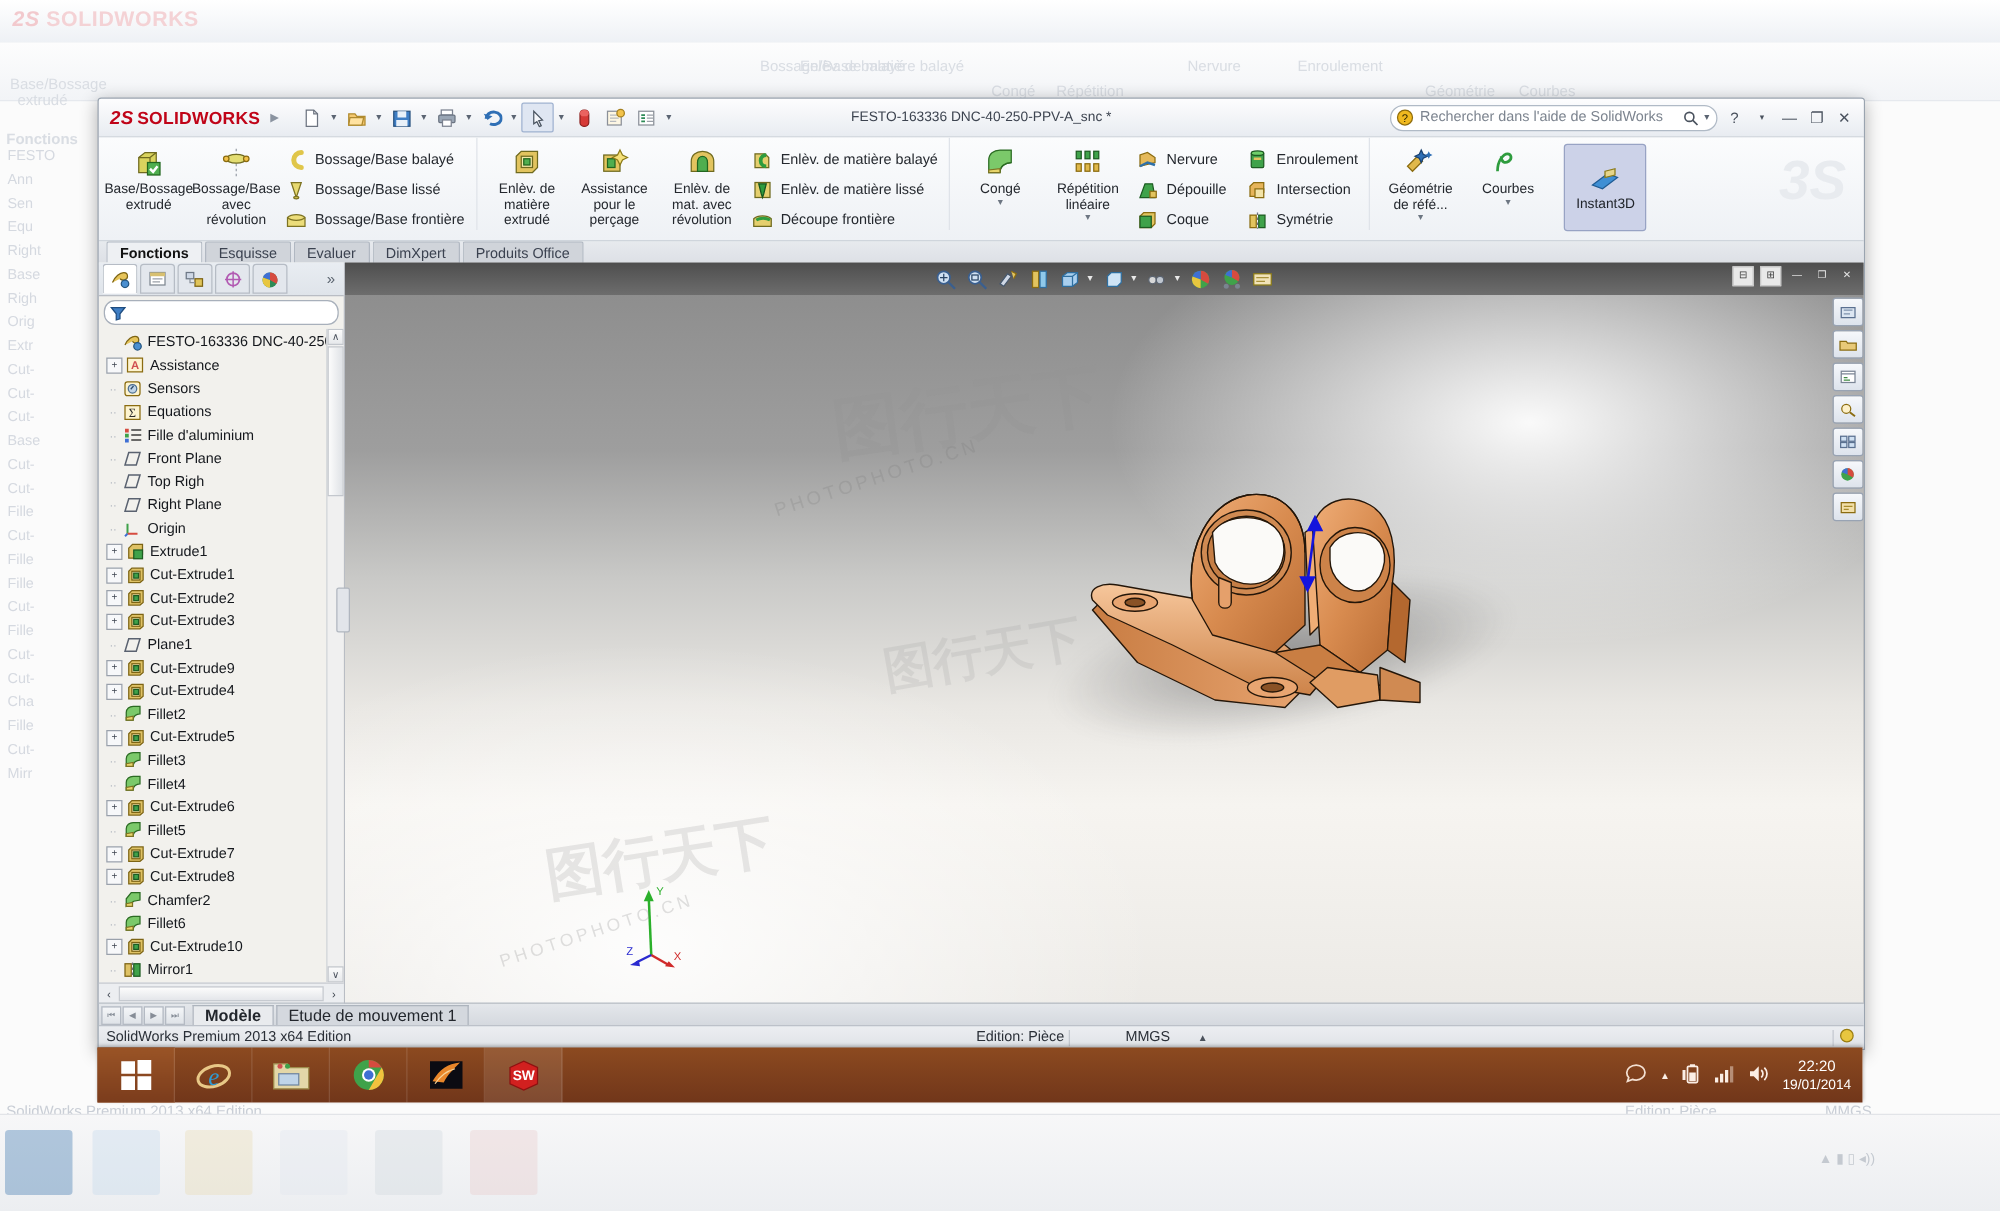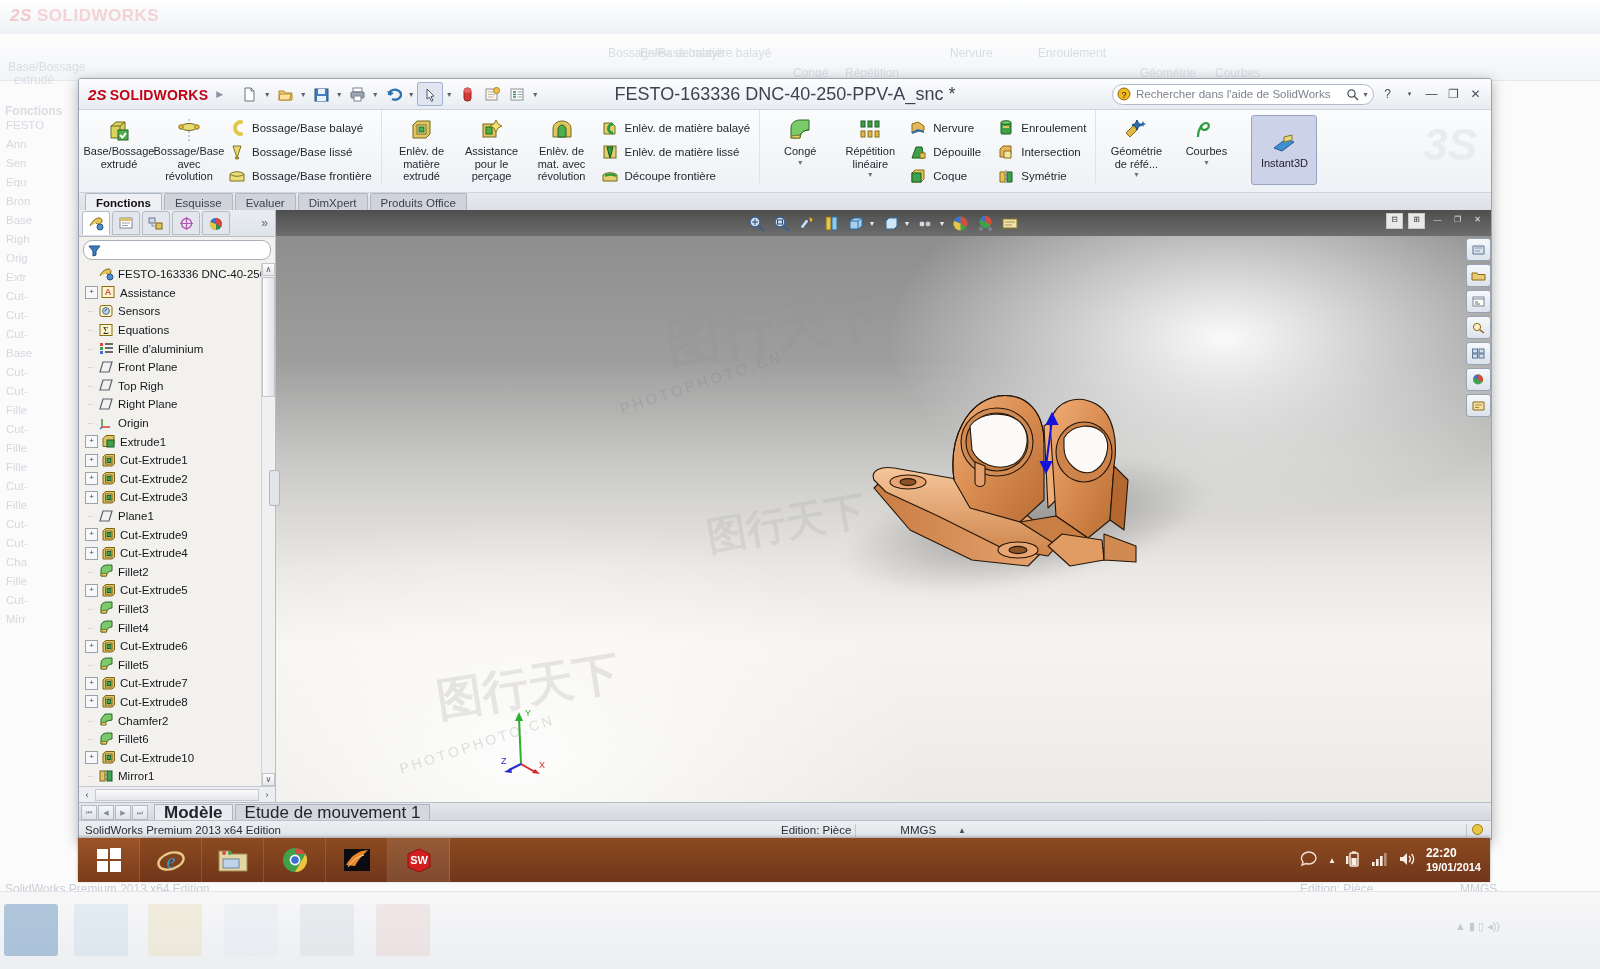--- a/index.html
+++ b/index.html
@@ -31,21 +31,21 @@
   .titlebar{height:30px;background:linear-gradient(#fdfdfe,#e8ecf1);
     border-bottom:1px solid #cdd3da;position:relative;display:flex;align-items:center;}
   .sw-logo{margin-left:9px;font-size:14px;font-weight:bold;color:#c00418;letter-spacing:.2px;white-space:nowrap;}
   .sw-logo .ds{font-style:italic;font-size:15px;margin-right:3px;}
   .sw-logo .w{color:#c00418;font-weight:bold;}
   .tri-more{margin-left:8px;color:#8a93a0;font-size:9px;}
   .qat{display:flex;align-items:center;gap:1px;margin-left:14px;}
   .qat .qbtn{width:24px;height:22px;border-radius:2px;display:flex;align-items:center;justify-content:center;}
   .qat .qbtn.sel{background:#dfe6f2;border:1px solid #9fb2d0;}
   .qat .caret{font-size:7px;color:#5b6472;width:10px;text-align:center;}
-  .win-title{position:absolute;left:0;right:0;text-align:center;font-size:18px;color:#3d4450;pointer-events:none;}
+  .win-title{position:absolute;left:0;right:0;text-align:center;font-size:11px;color:#3d4450;pointer-events:none;}
   .title-right{margin-left:auto;display:flex;align-items:center;gap:5px;padding-right:7px;}
   .help-search{width:262px;height:21px;background:#fff;border:1px solid #b0bac6;border-radius:11px;
     display:flex;align-items:center;padding:0 4px;box-sizing:border-box;}
   .help-search .ph{font-size:11.5px;color:#7c848f;margin-left:5px;flex:1;}
   .sysbtn{font-size:12px;color:#4a525e;width:17px;text-align:center;cursor:default;}
   
   .ribbon{height:82px;background:linear-gradient(#fbfcfd,#eef1f5);border-bottom:1px solid #cfd5dc;
     display:flex;align-items:stretch;position:relative;overflow:hidden;}
   .rgroup{display:flex;align-items:flex-start;padding:4px 5px 0 5px;border-right:1px solid #dfe3e9;height:74px;box-sizing:border-box;}
   .rgroup.nosep{border-right:none;}
@@ -113,36 +113,36 @@
   .part{position:absolute;left:576px;top:134px;width:300px;height:220px;}
   .triad{position:absolute;left:225px;top:470px;width:40px;height:60px;}
   .rightpane{position:absolute;right:0;top:26px;width:26px;bottom:0;background:rgba(255,255,255,0);z-index:6;}
   .rp-btn{width:23px;height:21px;margin:2px auto 3px auto;background:linear-gradient(#f6f8fb,#dde3ec);
     border:1px solid #98a3b3;border-radius:3px;display:flex;align-items:center;justify-content:center;}
   
   .modelbar{position:absolute;left:0;bottom:18px;height:18px;right:0;background:linear-gradient(#e4e7eb,#d4d8de);
     border-top:1px solid #b7bdc5;display:flex;align-items:center;padding-left:2px;}
   .nav-b{width:16px;height:15px;background:linear-gradient(#f4f6f8,#dfe3e8);border:1px solid #b4bac3;
     font-size:7px;text-align:center;line-height:13px;color:#868d97;margin-right:1px;box-sizing:border-box;}
-  .mtab{height:16px;line-height:16px;padding:0 9px;font-size:17px;border:1px solid #adb4bd;border-bottom:none;
+  .mtab{height:16px;line-height:16px;padding:0 9px;font-size:13px;border:1px solid #adb4bd;border-bottom:none;
     background:#d4d8de;margin-right:2px;color:#22262c;text-align:center;}
   .mtab.active{background:#e9ebee;font-weight:bold;}
   
   .statusbar{position:absolute;left:0;right:0;bottom:0;height:18px;background:linear-gradient(#eceef1,#dfe2e7);
     border-top:1px solid #bcc1c9;display:flex;align-items:center;font-size:11.5px;color:#2a2f37;}
   .statusbar .sep{width:1px;height:13px;background:#c3c8cf;margin:0 4px;}
   
   #inner-taskbar{position:absolute;left:78px;top:838px;width:1412px;height:44px;
     background:linear-gradient(#8c4a20,#71361a);display:flex;align-items:center;box-shadow:0 -1px 3px rgba(0,0,0,.3);}
   .tb-item{width:62px;height:44px;display:flex;align-items:center;justify-content:center;
     border-right:1px solid rgba(255,255,255,.13);box-sizing:border-box;}
   .tb-item.startb{background:linear-gradient(#9a5426,#7b3c1c);}
   .tb-item.pinned{background:rgba(255,255,255,.10);}
   .tray{margin-left:auto;display:flex;align-items:center;gap:9px;padding-right:9px;color:#fbeee5;font-size:11px;}
-  .clock{line-height:14px;font-size:12px;color:#fff;font-weight:bold;}
+  .clock{text-align:center;line-height:14px;font-size:12px;color:#fff;}
   .clock .d{font-size:11px;}
   
   .wm{position:absolute;color:rgba(150,150,150,.35);font-weight:bold;pointer-events:none;white-space:nowrap;}
   .wm2{position:absolute;color:rgba(120,120,120,.22);pointer-events:none;white-space:nowrap;letter-spacing:3px;}
 </style>
 </head>
 <body>
 
 <div id="bg-layer">
   <div class="bg-band bg-topbar"></div>
@@ -165,21 +165,21 @@
   <div class="bg-text" style="left:845px;top:66px;">Répétition</div>
   <div class="bg-text" style="left:793px;top:66px;">Congé</div>
   <div class="bg-text" style="left:8px;top:60px;">Base/Bossage</div>
   <div class="bg-text" style="left:14px;top:73px;">extrudé</div>
   <div class="bg-text" style="left:5px;top:104px;font-weight:bold;">Fonctions</div>
   <div class="bg-tree">
       <div>FESTO</div>
       <div>Ann</div>
       <div>Sen</div>
       <div>Equ</div>
-      <div>Bron</div>
+      <div>Right</div>
       <div>Base</div>
       <div>Righ</div>
       <div>Orig</div>
       <div>Extr</div>
       <div>Cut-</div>
       <div>Cut-</div>
       <div>Cut-</div>
       <div>Base</div>
       <div>Cut-</div>
       <div>Cut-</div>

